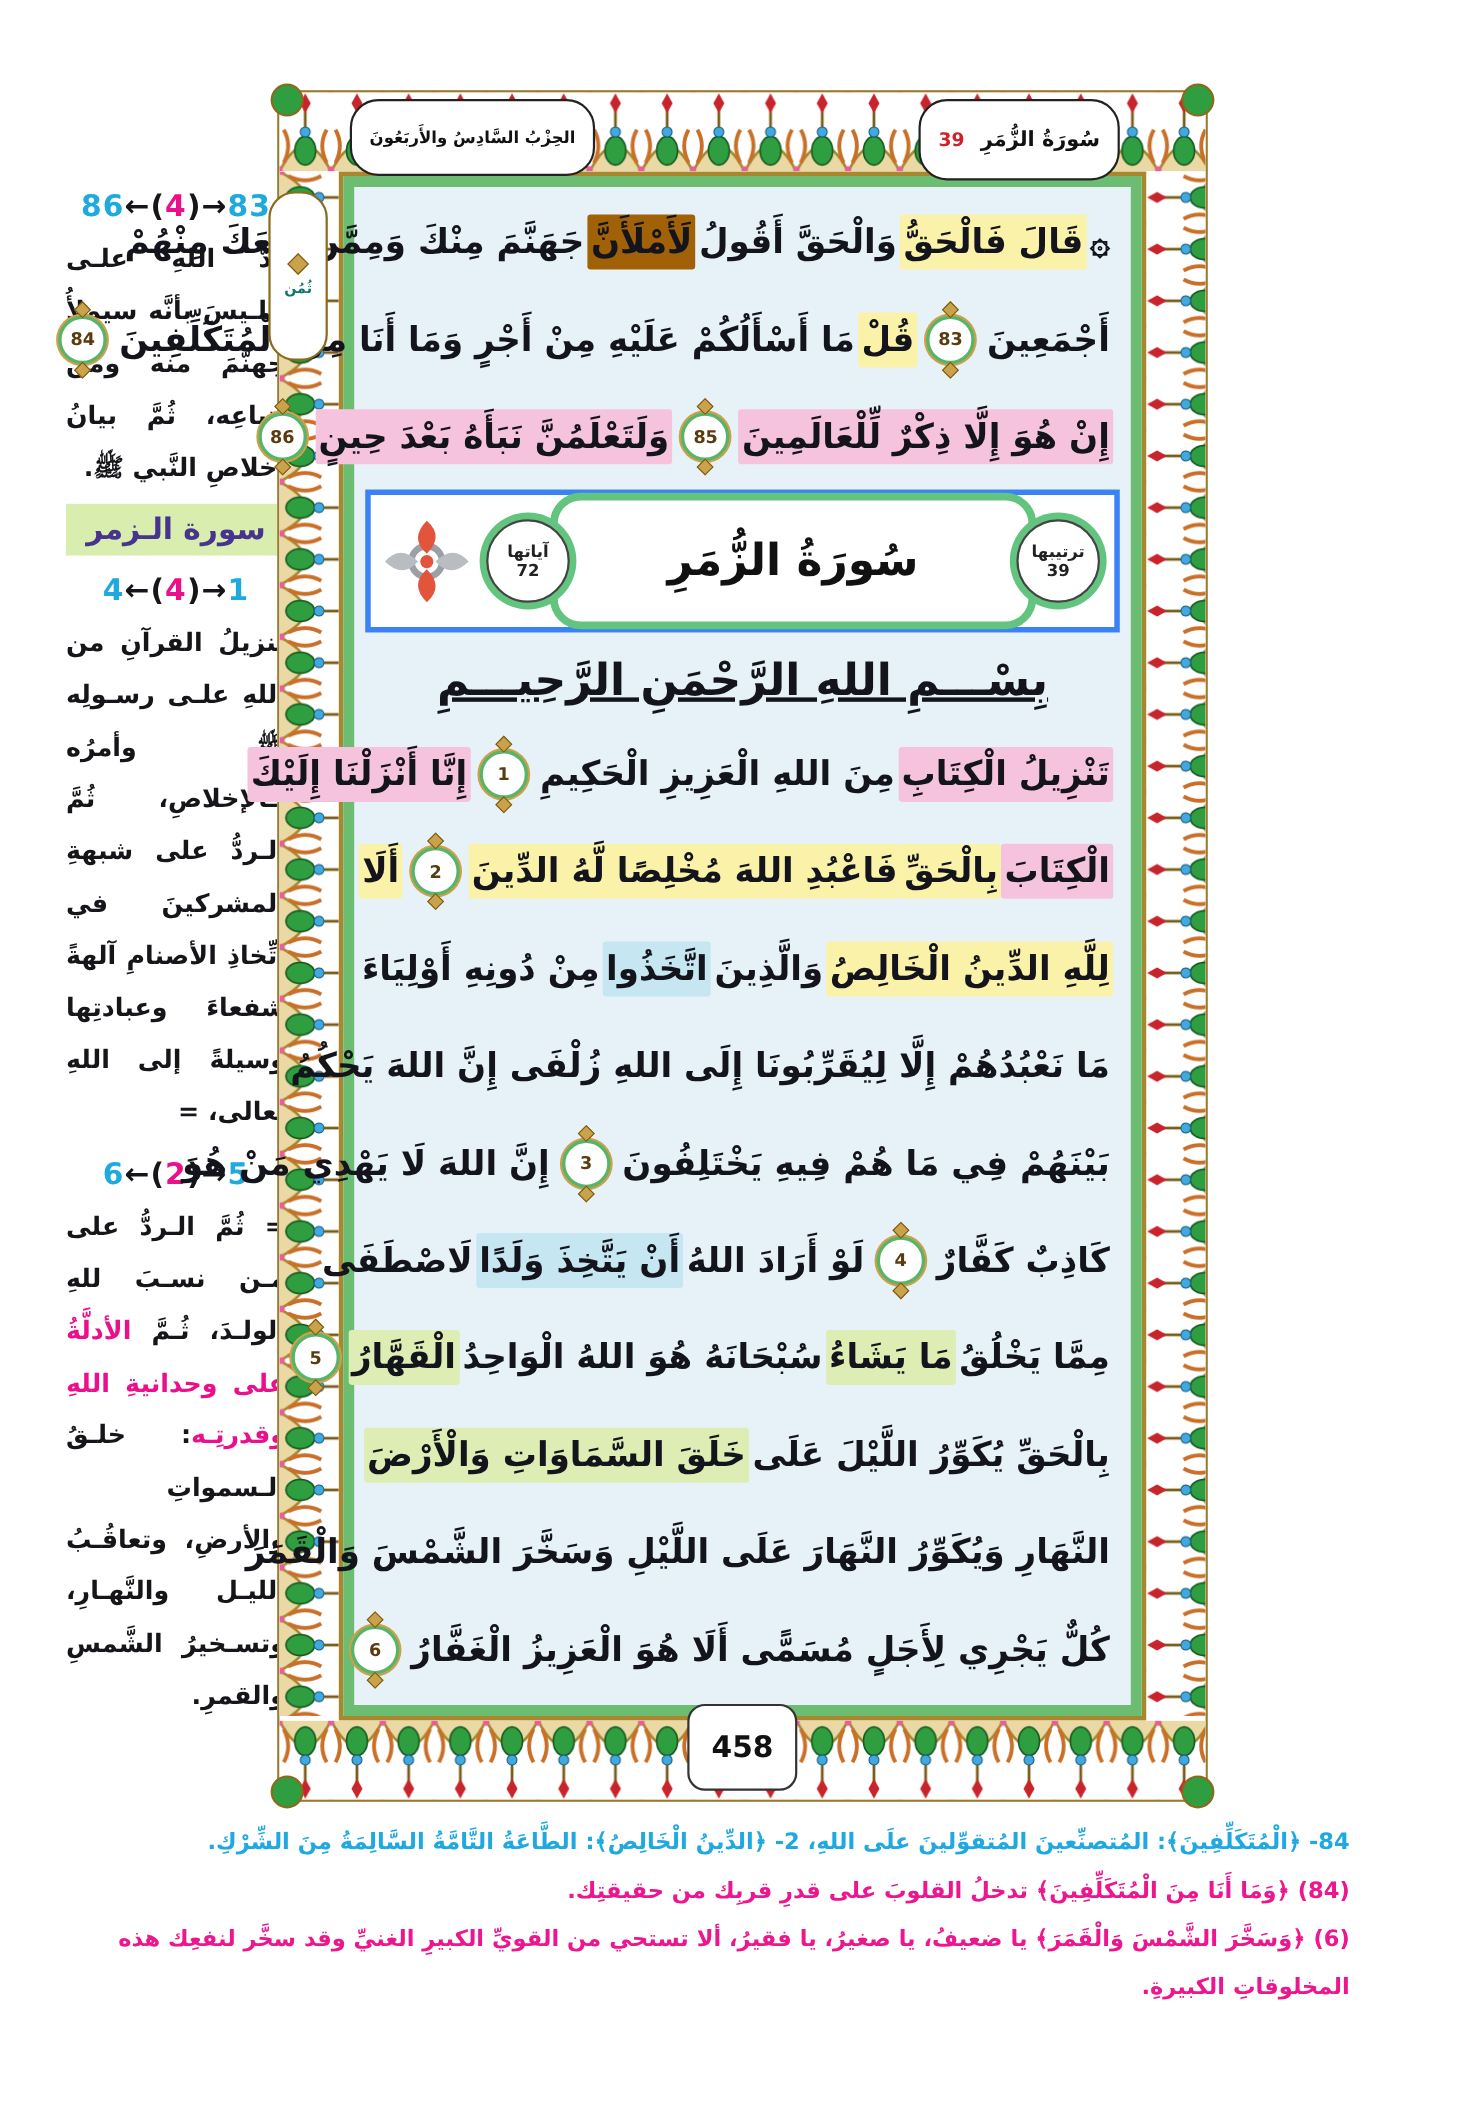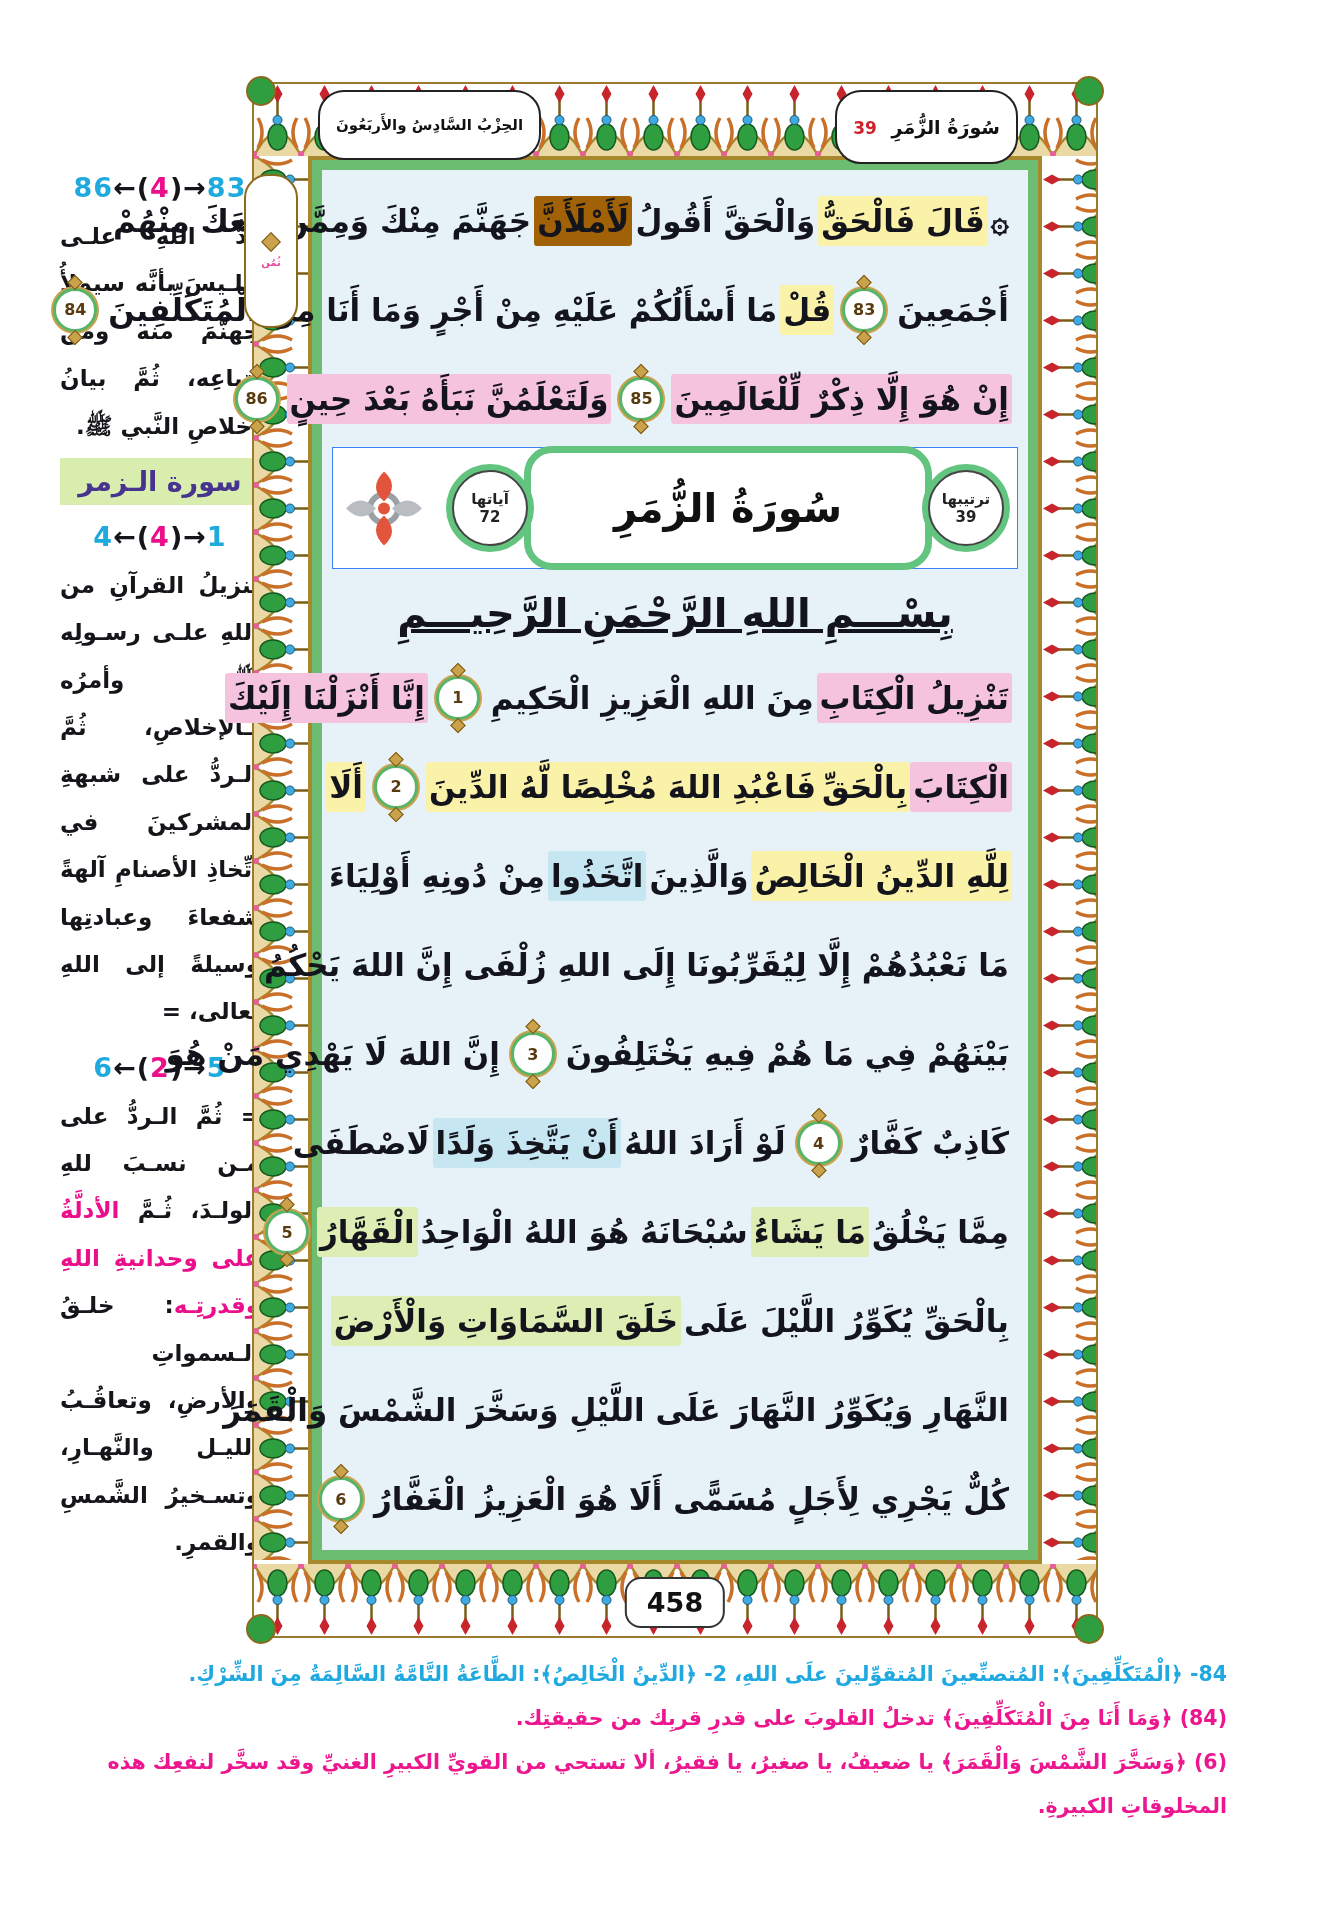--- a/index.html
+++ b/index.html
@@ -37,42 +37,42 @@
   .marker{position:relative;display:inline-flex;align-items:center;justify-content:center;flex:0 0 auto;
           width:38px;height:38px;background:#fff;border:3px solid #58B46A;border-radius:50%;
           box-shadow:0 0 0 2px #C9A24B;font-size:16px;color:#5a3b10;font-weight:700;margin:0 8px;}
   .marker::before,.marker::after{content:"";position:absolute;left:50%;transform:translateX(-50%) rotate(45deg);
           width:9px;height:9px;background:#C9A24B;border:1px solid #7a5a12;}
   .marker::before{top:-14px}
   .marker::after{bottom:-14px}
   .basmala{height:80px;display:flex;align-items:center;justify-content:center;
            font-size:40px;font-weight:700;color:#14141c;text-decoration:underline;}
   
-  .banner{height:110px;margin:4px 0;border:1px solid #3b82f6;background:#fff;display:flex;
-          align-items:center;padding:5px;gap:14px;}
+  .banner{height:110px;margin:4px 0;border:5px solid #3b82f6;background:#fff;display:flex;
+          align-items:center;padding:5px;gap:0;}
   .banner-ornament{flex:0 0 92px;height:90%;}
   .bcircle{width:72px;height:72px;border-radius:50%;border:2px solid #444;background:#fff;
            display:flex;flex-direction:column;align-items:center;justify-content:center;
            font-size:15px;font-weight:700;color:#222;box-shadow:0 0 0 6px #62C47E;flex:0 0 auto;margin:0 8px;z-index:2;}
   .banner-green{flex:1;height:100%;border:7px solid #62C47E;border-radius:28px;background:#fff;
            display:flex;align-items:center;justify-content:center;margin:0 -26px;}
   .banner-title{font-size:40px;font-weight:700;color:#111;direction:rtl;}
   
   .cartouche{position:absolute;top:6px;background:#fff;border:2px solid #222;border-radius:26px;
              padding:24px 16px;font-weight:700;color:#111;direction:rtl;white-space:nowrap;z-index:3;}
   .cart-hizb{left:64px;font-size:15px;}
   .cart-surah{right:78px;font-size:19px;}
   .cart-surah .red-num{color:#D0202A;font-size:17px;margin-right:8px;}
   .thumn{position:absolute;left:-10px;top:90px;width:50px;height:150px;background:#fff;
          border:2px solid #8a6a1c;border-radius:24px;display:flex;flex-direction:column;
          align-items:center;justify-content:center;gap:8px;z-index:3;}
   .thumn .gem{width:12px;height:12px;background:#C9A24B;border:1px solid #7a5a12;transform:rotate(45deg);}
-  .thumn .lbl{font-size:10px;font-weight:700;color:#ec4899;}
+  .thumn .lbl{font-size:13px;font-weight:700;color:#0f766e;}
   .pagenum{position:absolute;bottom:8px;left:50%;transform:translateX(-50%);background:#fff;
-           border:2px solid #333;border-radius:16px;padding:8px 20px;font-size:27px;font-weight:700;
+           border:2px solid #333;border-radius:16px;padding:22px 20px;font-size:27px;font-weight:700;
            color:#111;z-index:4;}
   .corner{position:absolute;width:26px;height:26px;background:#2F9E41;border:2px solid #8a6a1c;border-radius:50%;z-index:2;}
   .corner.tl{left:-8px;top:-8px}.corner.tr{right:-8px;top:-8px}
   .corner.bl{left:-8px;bottom:-8px}.corner.br{right:-8px;bottom:-8px}
   
   .footnotes{position:absolute;left:106px;right:112px;top:1652px;direction:rtl;}
   .fn{font-size:20.5px;font-weight:700;line-height:2.15;text-align:right;}
   .fn-blue{color:#1FA9E0;}
   .fn-pink{color:#ED168F;}
 </style>

